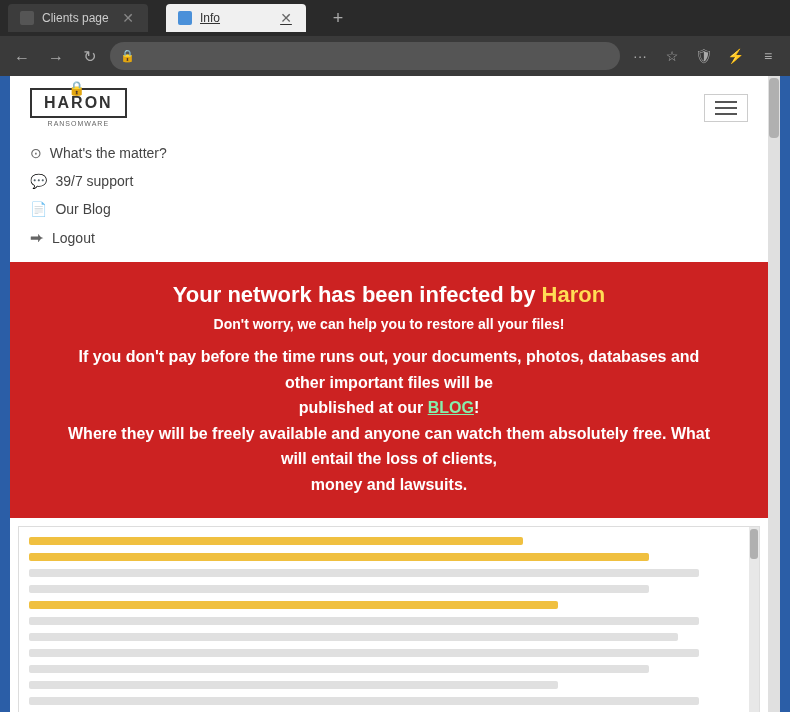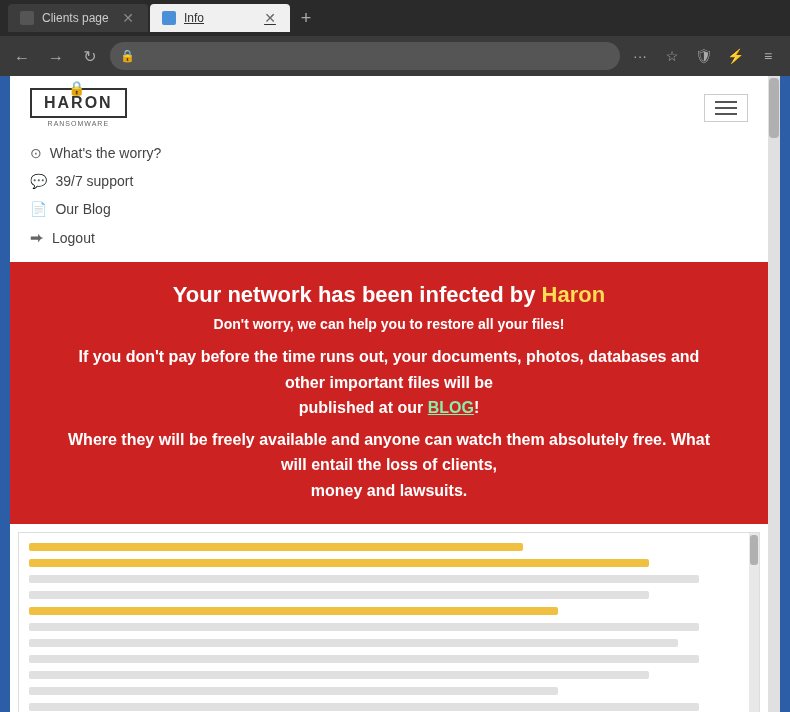--- a/index.html
+++ b/index.html
@@ -10,21 +10,21 @@
       font-family: Arial, sans-serif;
       overflow: hidden;
     }
 
     .tab-bar {
       display: flex;
       align-items: center;
       height: 36px;
       background: #2a2a2a;
       padding: 0 8px;
-      gap: 2px;
+      gap: 18px;
     }
 
     .tab {
       display: flex;
       align-items: center;
       height: 28px;
       padding: 0 12px;
       border-radius: 4px 4px 0 0;
       font-size: 12px;
       color: #ccc;
@@ -420,21 +420,21 @@
         <button class="hamburger-btn">
           <div class="hamburger-line"></div>
           <div class="hamburger-line"></div>
           <div class="hamburger-line"></div>
         </button>
       </div>
 
       <div class="site-nav">
         <div class="nav-item">
           <span class="nav-icon">⊙</span>
-          <span>What's the worry?</span>
+          <span>What's the matter?</span>
         </div>
         <div class="nav-item">
           <span class="nav-icon">💬</span>
           <span>39/7 support</span>
         </div>
         <div class="nav-item">
           <span class="nav-icon">📄</span>
           <span>Our Blog</span>
         </div>
         <div class="nav-item">
@@ -446,21 +446,21 @@
       <div class="alert-banner">
         <div class="alert-title">
           <span>Your network has been infected by </span><span class="brand-name">Haron</span>
         </div>
         <div class="alert-subtitle">Don't worry, we can help you to restore all your files!</div>
         <div class="alert-body">
           <p>
             <span>If you don't pay before the time runs out, your documents, photos, databases and other important files will be</span><br>
             <span>published at our </span><a class="blog-link">BLOG</a><span>!</span>
           </p>
-          <p style="margin-top:6px;">
+          <p style="">
             <span>Where they will be freely available and anyone can watch them absolutely free. What will entail the loss of clients,</span><br>
             <span>money and lawsuits.</span>
           </p>
         </div>
       </div>
 
       <div class="content-area">
         <div class="content-scrollbar">
           <div class="content-scrollbar-thumb"></div>
         </div>

